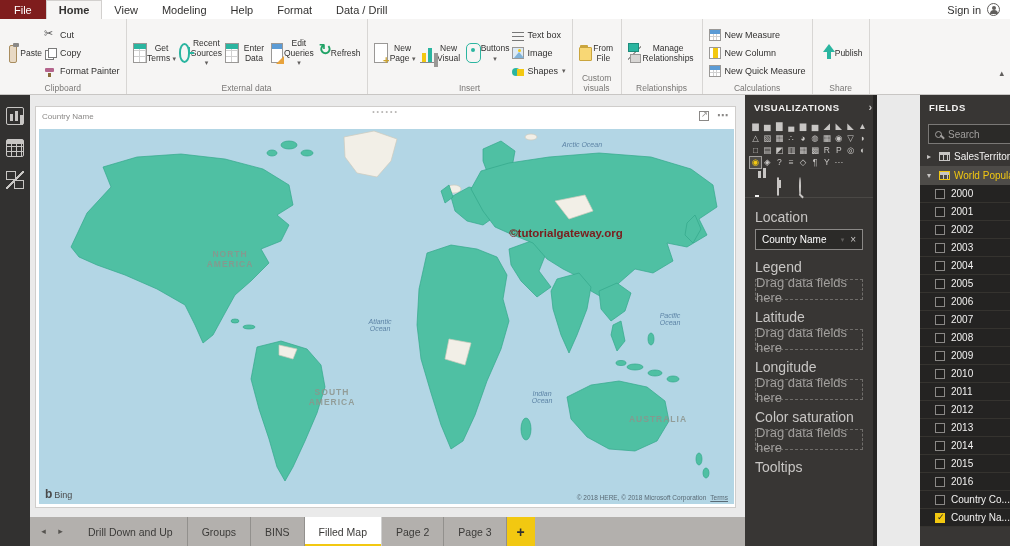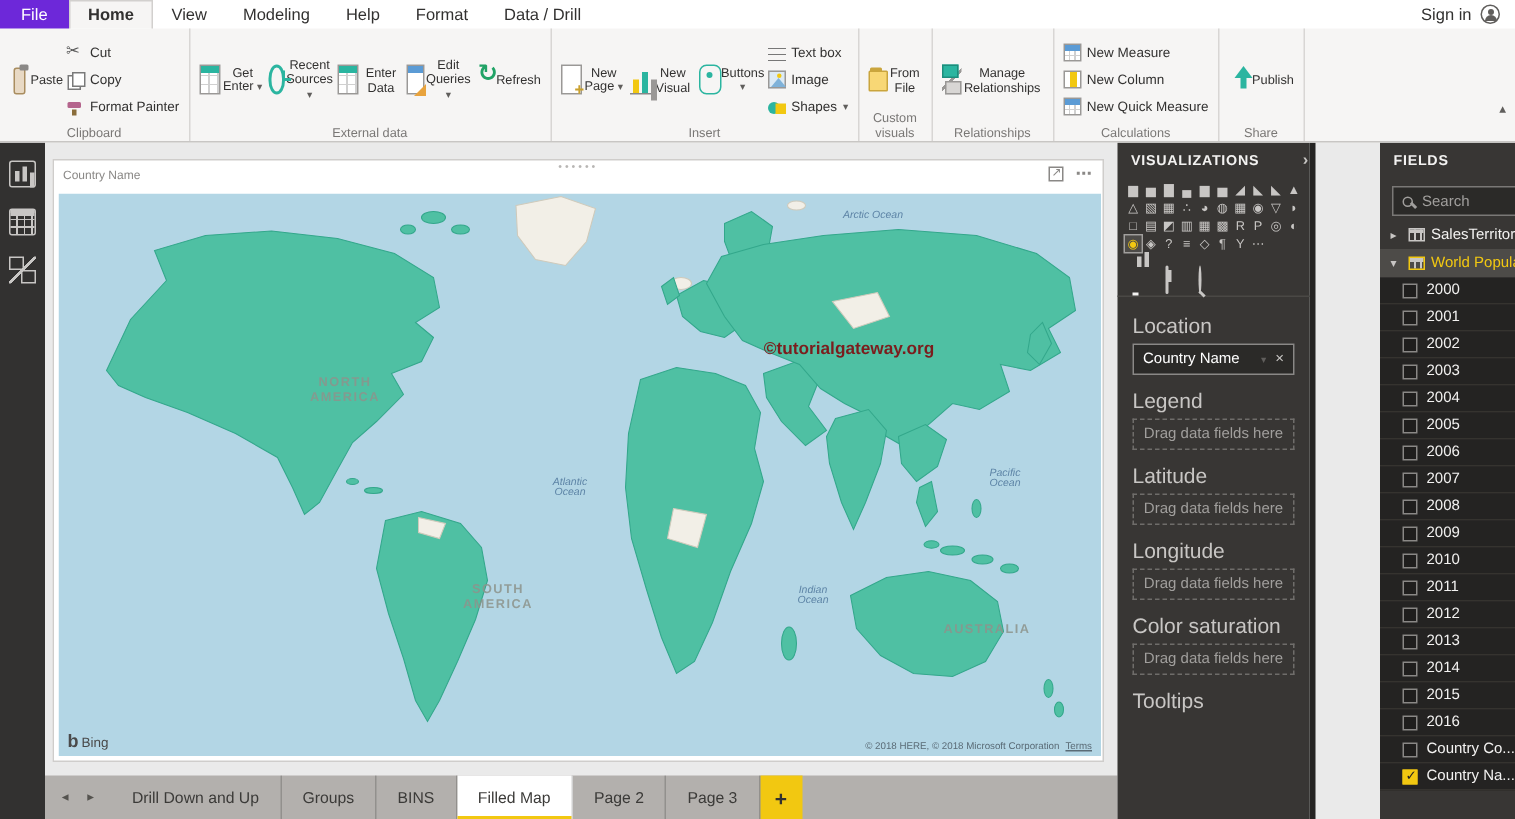--- a/index.html
+++ b/index.html
@@ -2,21 +2,21 @@
 <html><head>
 <meta charset="utf-8">
 <style>
   * { box-sizing: border-box; margin: 0; padding: 0; }
   html,body { width:1010px; height:546px; overflow:hidden; }
   body { font-family:"Liberation Sans","DejaVu Sans",sans-serif; background:#eaeaea; position:relative; color:#323130; }
 
   
   .ribbon { position:absolute; top:0; left:0; width:1010px; height:95px; background:#f6f5f4; border-bottom:1px solid #c8c6c4; z-index:5; }
   .tabs-row { height:19px; background:#ffffff; display:flex; align-items:stretch; font-size:11px; }
-  .file-tab { background:#6d28d9; color:#fff; padding:0 14px; display:flex; align-items:center; cursor:pointer; }
+  .file-tab { background:#7f1d1d; color:#fff; padding:0 14px; display:flex; align-items:center; cursor:pointer; }
   #ribbon-tabs { display:flex; }
   .rtab { padding:0 12px; display:flex; align-items:center; color:#323130; cursor:pointer; }
   .rtab.active { background:#f6f5f4; border:1px solid #d2d0ce; border-bottom:none; font-weight:bold; }
   .signin { margin-left:auto; display:flex; align-items:center; gap:6px; padding-right:10px; }
   .avatar-circle { width:13px; height:13px; border-radius:50%; border:1px solid #605e5c; position:relative; }
   .avatar-circle::before { content:""; position:absolute; left:3.5px; top:2px; width:4px; height:4px; border-radius:50%; background:#605e5c; }
   .avatar-circle::after { content:""; position:absolute; left:1.5px; bottom:1px; width:8px; height:4px; border-radius:4px 4px 0 0; background:#605e5c; }
 
   .ribbon-body { position:absolute; top:19px; left:0; right:0; bottom:0; display:flex; }
   .rgroup { position:relative; padding:3px 6px 14px 6px; border-right:1px solid #d8d6d4; display:flex; gap:2px; }
@@ -148,21 +148,21 @@
   .pt-format { width:12px; height:8px; border:1px solid #c8c6c4; border-radius:2px; position:relative; margin-top:2px; }
   .pt-format::after { content:""; position:absolute; right:-3px; top:2px; width:3px; height:8px; background:#c8c6c4; }
   .pt-analytics { width:9px; height:9px; border:1.5px solid #c8c6c4; border-radius:50%; position:relative; margin-top:1px; }
   .pt-analytics::after { content:""; position:absolute; width:5px; height:1.5px; background:#c8c6c4; transform:rotate(45deg); right:-4px; bottom:-1px; }
 
   #wells { padding:2px 10px 0 10px; }
   .well-label { font-size:14px; color:#c8c6c4; margin-top:9px; }
   .pill { height:21px; margin-top:4px; background:#2b2a28; border:1px solid #8a8886; display:flex; align-items:center; justify-content:space-between; padding:0 6px; font-size:10px; color:#fff; cursor:pointer; }
   .pill-right { display:flex; gap:6px; color:#c8c6c4; align-items:center; }
   .pill-right .x { font-size:10px; cursor:pointer; }
-  .dropzone { height:21px; margin-top:4px; border:1px dashed #6f6d6a; color:#a19f9d; font-size:10px; display:flex; align-items:center; justify-content:center; }
+  .dropzone { height:21px; margin-top:4px; border:1px dashed #6f6d6a; color:#a19f9d; font-size:13px; display:flex; align-items:center; justify-content:center; }
 
   .search-box { margin:5px 8px 2px 8px; height:20px; border:1px solid #7a7876; background:#2b2a28; display:flex; align-items:center; gap:6px; padding:0 6px; }
   .mag { width:7px; height:7px; border:1.5px solid #a19f9d; border-radius:50%; position:relative; flex:0 0 auto; }
   .mag::after { content:""; position:absolute; width:5px; height:1.5px; background:#a19f9d; transform:rotate(45deg); right:-4px; bottom:-1px; }
   .search-input { background:transparent; border:none; outline:none; color:#f3f2f1; font-size:10px; width:100%; font-family:inherit; }
   .search-input::placeholder { color:#a19f9d; }
 
   #field-list { margin-top:3px; position:relative; }
   .table-row { display:flex; align-items:center; gap:4px; height:19px; padding:0 4px 0 7px; font-size:10px; cursor:pointer; }
   .table-row.selected { background:#4d4b48; color:#f2c811; }
@@ -216,21 +216,21 @@
             <span class="ic i-sm i-painter"></span>
             <span>Format Painter</span>
           </div>
       </div>
       <div class="glabel">Clipboard</div>
     </div>
 
     <div class="rgroup">
       <div class="btn-lg">
         <span class="ic i-base i-table"></span>
-        <span class="lbl"><span>Get Enter</span> <span class="caret">▾</span></span>
+        <span class="lbl"><span>Get Terms</span> <span class="caret">▾</span></span>
       </div>
       <div class="btn-lg">
         <span class="ic i-base i-clock"></span>
         <span class="lbl"><span>Recent Sources</span> <span class="caret">▾</span></span>
       </div>
       <div class="btn-lg">
         <span class="ic i-base i-table"></span>
         <span class="lbl">Enter Data</span>
       </div>
       <div class="btn-lg">

